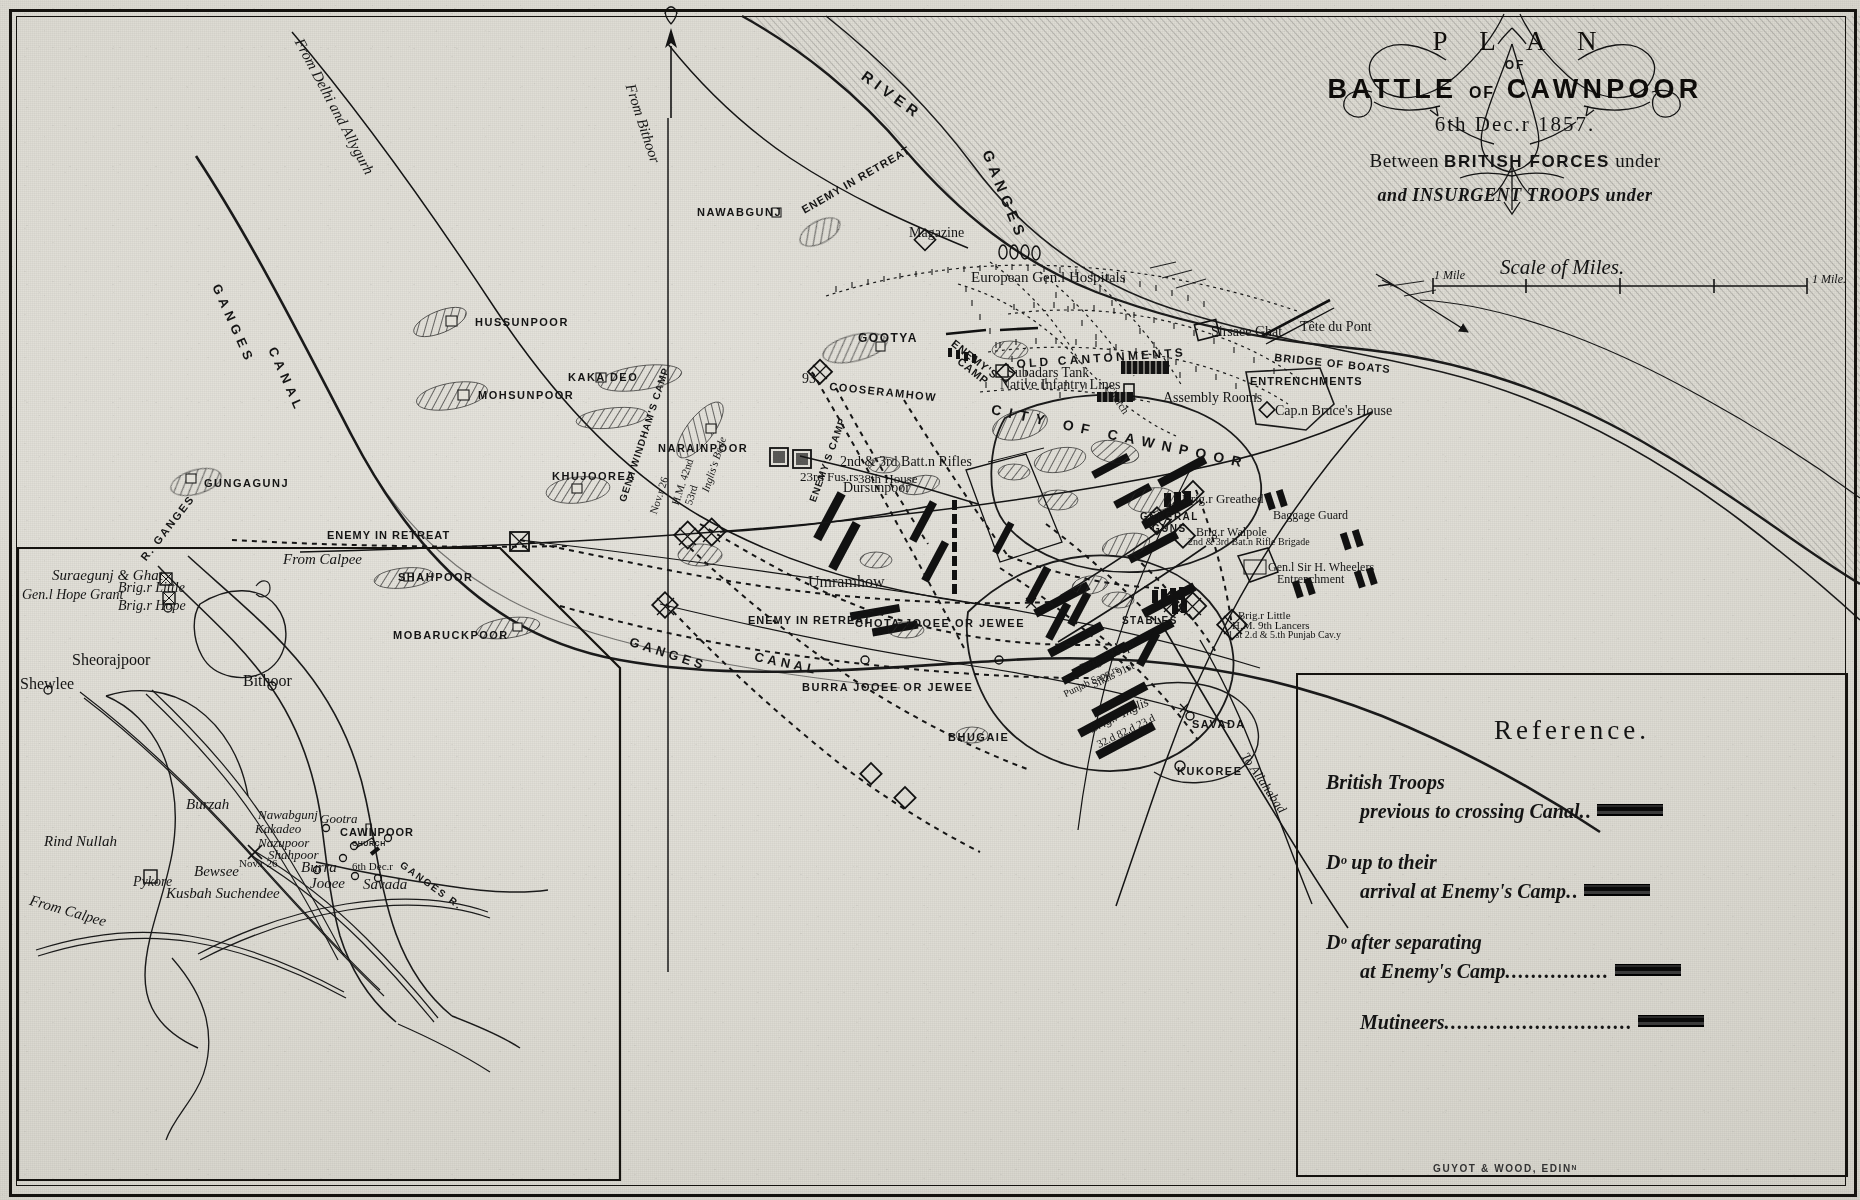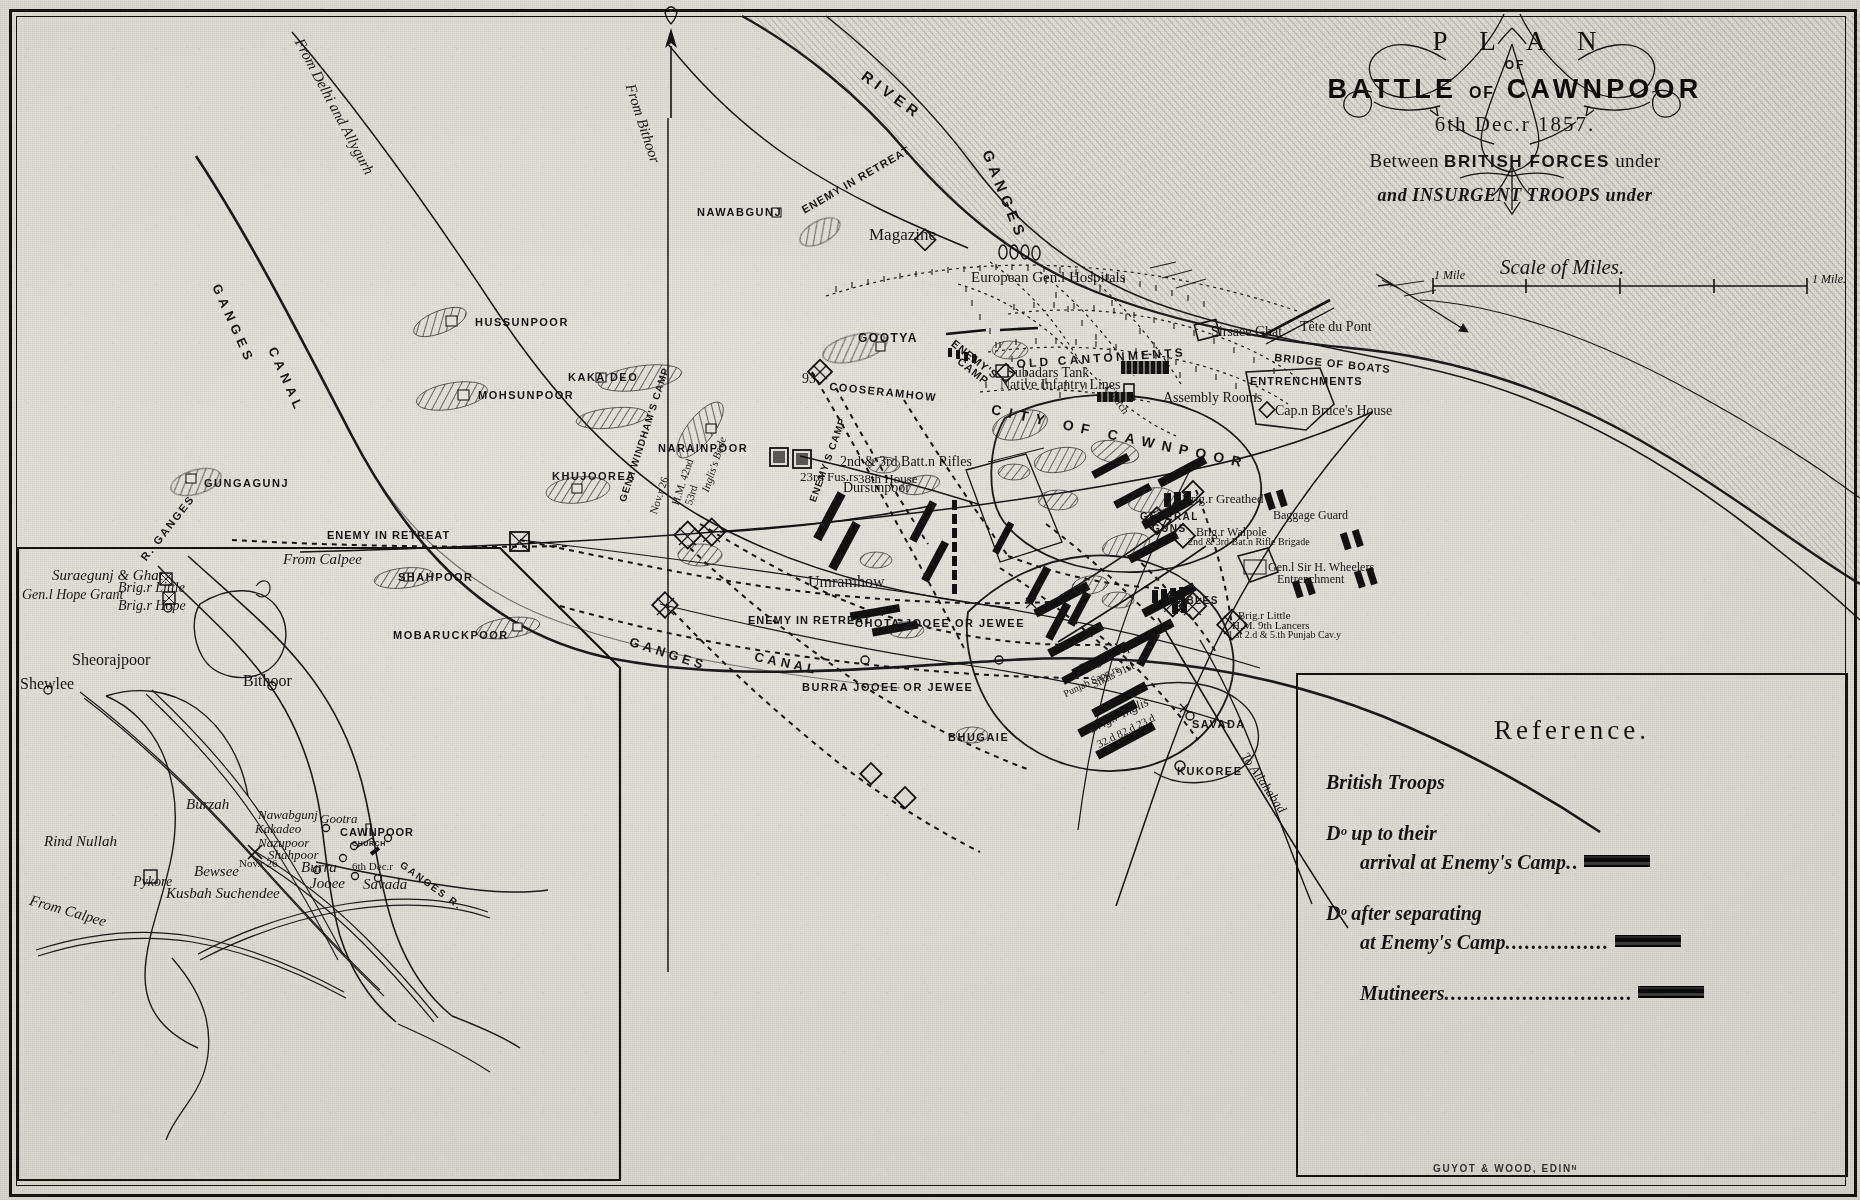--- a/index.html
+++ b/index.html
@@ -598,21 +598,21 @@
     </g>
   </svg>
 
   <div id="label-host">
       <div class="lbl ital" style="left: 305px; top: 36px; font-size: 15px; transform-origin: 0px 0px; transform: rotate(62deg);">From Delhi and Allygurh</div>
       <div class="lbl ital" style="left: 637px; top: 82px; font-size: 15px; transform-origin: 0px 0px; transform: rotate(72deg);">From Bithoor</div>
       <div class="lbl gothic" style="left: 868px; top: 68px; font-size: 15px; letter-spacing: 5px; transform-origin: 0px 0px; transform: rotate(36deg);">RIVER</div>
       <div class="lbl gothic" style="left: 994px; top: 148px; font-size: 15px; letter-spacing: 5px; transform-origin: 0px 0px; transform: rotate(68deg);">GANGES</div>
       <div class="lbl gothic" style="left: 697px; top: 207px; font-size: 11px; letter-spacing: 1.5px;">NAWABGUNJ</div>
       <div class="lbl gothic" style="left: 800px; top: 206px; font-size: 11px; letter-spacing: 1px; transform-origin: 0px 0px; transform: rotate(-30deg);">ENEMY IN RETREAT</div>
-      <div class="lbl roman" style="left: 869px; top: 226px; font-size: 17px;">Magazine</div>
+      <div class="lbl roman" style="left: 909px; top: 226px; font-size: 14px;">Magazine</div>
       <div class="lbl roman" style="left: 971px; top: 270px; font-size: 15px;">European Gen.l Hospitals</div>
       <div class="lbl gothic" style="left: 858px; top: 332px; font-size: 12px; letter-spacing: 1.5px;">GOOTYA</div>
       <div class="lbl gothic" style="left: 956px; top: 338px; font-size: 11px; letter-spacing: 1px; transform-origin: 0px 0px; transform: rotate(38deg);">ENEMY'S</div>
       <div class="lbl gothic" style="left: 962px; top: 356px; font-size: 11px; letter-spacing: 1px; transform-origin: 0px 0px; transform: rotate(38deg);">CAMP</div>
       <div class="lbl gothic" style="left: 1016px; top: 358px; font-size: 12px; letter-spacing: 3.2px; transform-origin: 0px 0px; transform: rotate(-4deg);">OLD  CANTONMENTS</div>
       <div class="lbl roman" style="left: 1007px; top: 366px; font-size: 14px;">Subadars Tank</div>
       <div class="lbl roman" style="left: 1000px; top: 378px; font-size: 14px;">Native Infantry Lines</div>
       <div class="lbl roman" style="left: 1211px; top: 325px; font-size: 14px;">Sirsaee Ghat</div>
       <div class="lbl roman" style="left: 1300px; top: 320px; font-size: 14px;">Tête du Pont</div>
       <div class="lbl gothic" style="left: 1275px; top: 352px; font-size: 11px; letter-spacing: 1px; transform-origin: 0px 0px; transform: rotate(6deg);">BRIDGE OF BOATS</div>
@@ -658,21 +658,21 @@
       <div class="lbl ital" style="left: 1087px; top: 723px; font-size: 13px; transform-origin: 0px 0px; transform: rotate(-26deg);">Brig.r Inglis</div>
       <div class="lbl roman" style="left: 1095px; top: 740px; font-size: 11px; transform-origin: 0px 0px; transform: rotate(-26deg);">32.d 82.d  23.d</div>
       <div class="lbl gothic" style="left: 1140px; top: 512px; font-size: 10px; letter-spacing: 1.4px;">GENERAL</div>
       <div class="lbl gothic" style="left: 1152px; top: 524px; font-size: 10px; letter-spacing: 1.4px;">GUNS</div>
       <div class="lbl roman" style="left: 1182px; top: 492px; font-size: 13px;">Brig.r Greathed</div>
       <div class="lbl roman" style="left: 1196px; top: 526px; font-size: 12px;">Brig.r Walpole</div>
       <div class="lbl roman" style="left: 1188px; top: 537px; font-size: 10px;">2nd &amp; 3rd Bat.n Rifle Brigade</div>
       <div class="lbl roman" style="left: 1273px; top: 509px; font-size: 12px;">Baggage Guard</div>
       <div class="lbl roman" style="left: 1268px; top: 561px; font-size: 12px; text-align: center;">Gen.l Sir H. Wheelers</div>
       <div class="lbl roman" style="left: 1277px; top: 573px; font-size: 12px;">Entrenchment</div>
-      <div class="lbl gothic" style="left: 1122px; top: 596px; font-size: 10px; letter-spacing: 1.4px; margin-left: 41px;">STABLES</div>
+      <div class="lbl gothic" style="left: 1122px; top: 616px; font-size: 10px; letter-spacing: 1.4px;">STABLES</div>
       <div class="lbl roman" style="left: 1238px; top: 610px; font-size: 11px;">Brig.r Little</div>
       <div class="lbl roman" style="left: 1232px; top: 620px; font-size: 11px;">H.M. 9th Lancers</div>
       <div class="lbl roman" style="left: 1228px; top: 630px; font-size: 10px;">1.st 2.d &amp; 5.th Punjab Cav.y</div>
       <div class="lbl gothic" style="left: 1192px; top: 719px; font-size: 11px; letter-spacing: 1.5px;">SAVADA</div>
       <div class="lbl gothic" style="left: 1177px; top: 766px; font-size: 11px; letter-spacing: 1.5px;">KUKOREE</div>
       <div class="lbl ital" style="left: 1250px; top: 750px; font-size: 13px; transform-origin: 0px 0px; transform: rotate(56deg);">To Allahabad</div>
       <div class="lbl gothic" style="left: 139px; top: 556px; font-size: 11px; letter-spacing: 2px; transform-origin: 0px 0px; transform: rotate(-52deg);">R. GANGES</div>
       <div class="lbl ital" style="left: 52px; top: 568px; font-size: 15px;">Suraegunj &amp; Ghat</div>
       <div class="lbl ital" style="left: 22px; top: 588px; font-size: 14px;">Gen.l Hope Grant</div>
       <div class="lbl ital" style="left: 118px; top: 581px; font-size: 14px;">Brig.r Little</div>
@@ -715,21 +715,21 @@
     </div>
     <div class="t-line it">and INSURGENT TROOPS under</div>
   </div>
   <div id="t-scale-cap">Scale of Miles.</div>
   <div class="mile-end" style="left:1434px;top:268px;">1 Mile</div>
   <div class="mile-end" style="left:1812px;top:272px;">1 Mile.</div>
 
   <div id="ref-box">
     <div id="ref-title">Reference.</div>
     <div id="ref-entries">
-        <div class="ref-entry"><span>British Troops</span></div>
+        <div class="ref-entry"><span>British Troops</span><span class="l2"><span>previous to crossing Canal</span><span class="ref-dots">..</span><span class="ref-swatch"></span></span></div>
         <div class="ref-entry"><span>Dᵒ up to their</span><span class="l2"><span>arrival at Enemy's Camp</span><span class="ref-dots">..</span><span class="ref-swatch"></span></span></div>
         <div class="ref-entry"><span>Dᵒ after separating</span><span class="l2"><span>at Enemy's Camp</span><span class="ref-dots">................</span><span class="ref-swatch"></span></span></div>
         <div class="ref-entry">
           <span class="l2"><span>Mutineers</span><span class="ref-dots">.............................</span><span class="ref-swatch"></span></span>
         </div>
       </div>
   </div>
 
 
   <div id="imprint">GUYOT &amp; WOOD, EDINᴺ</div>

